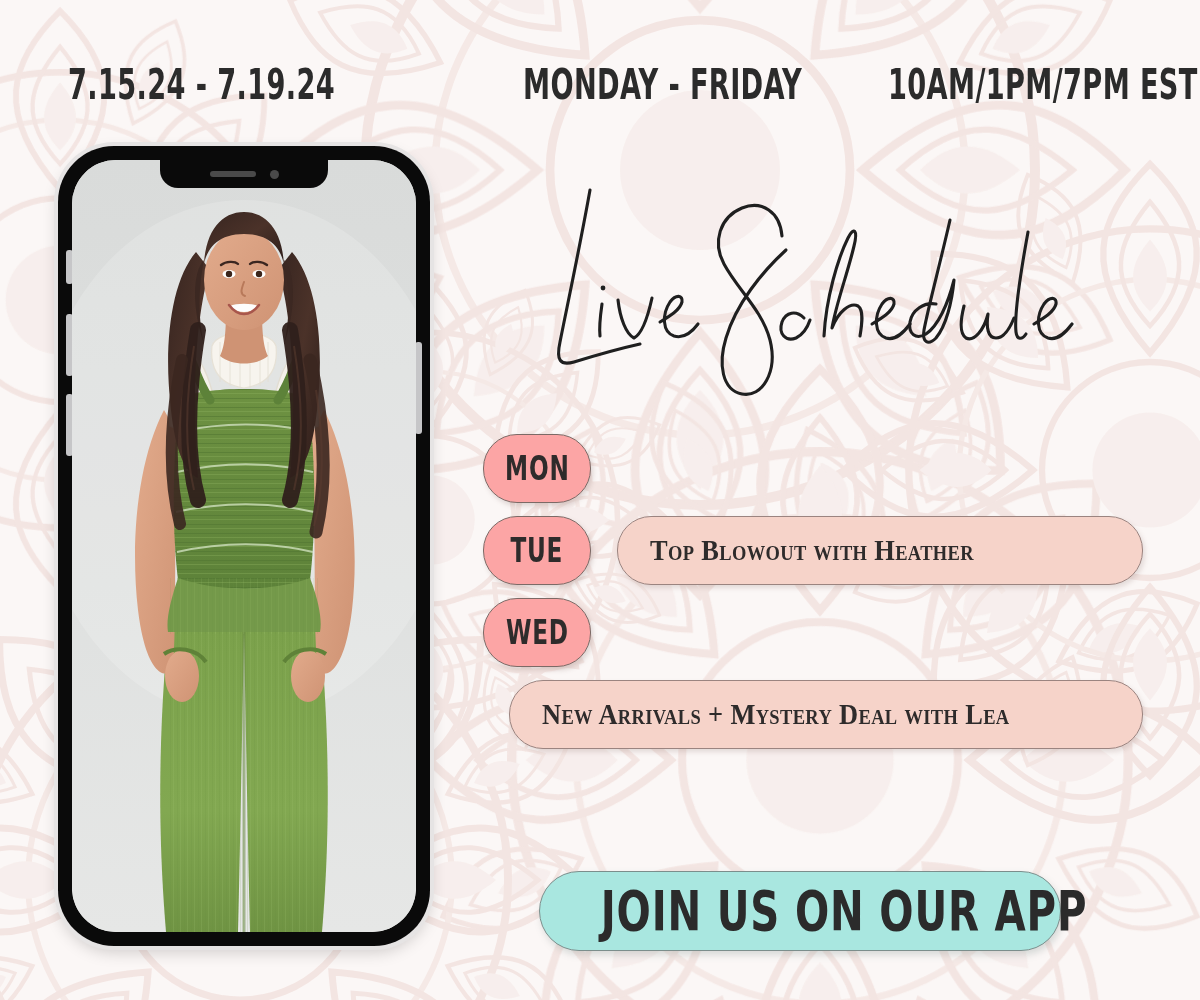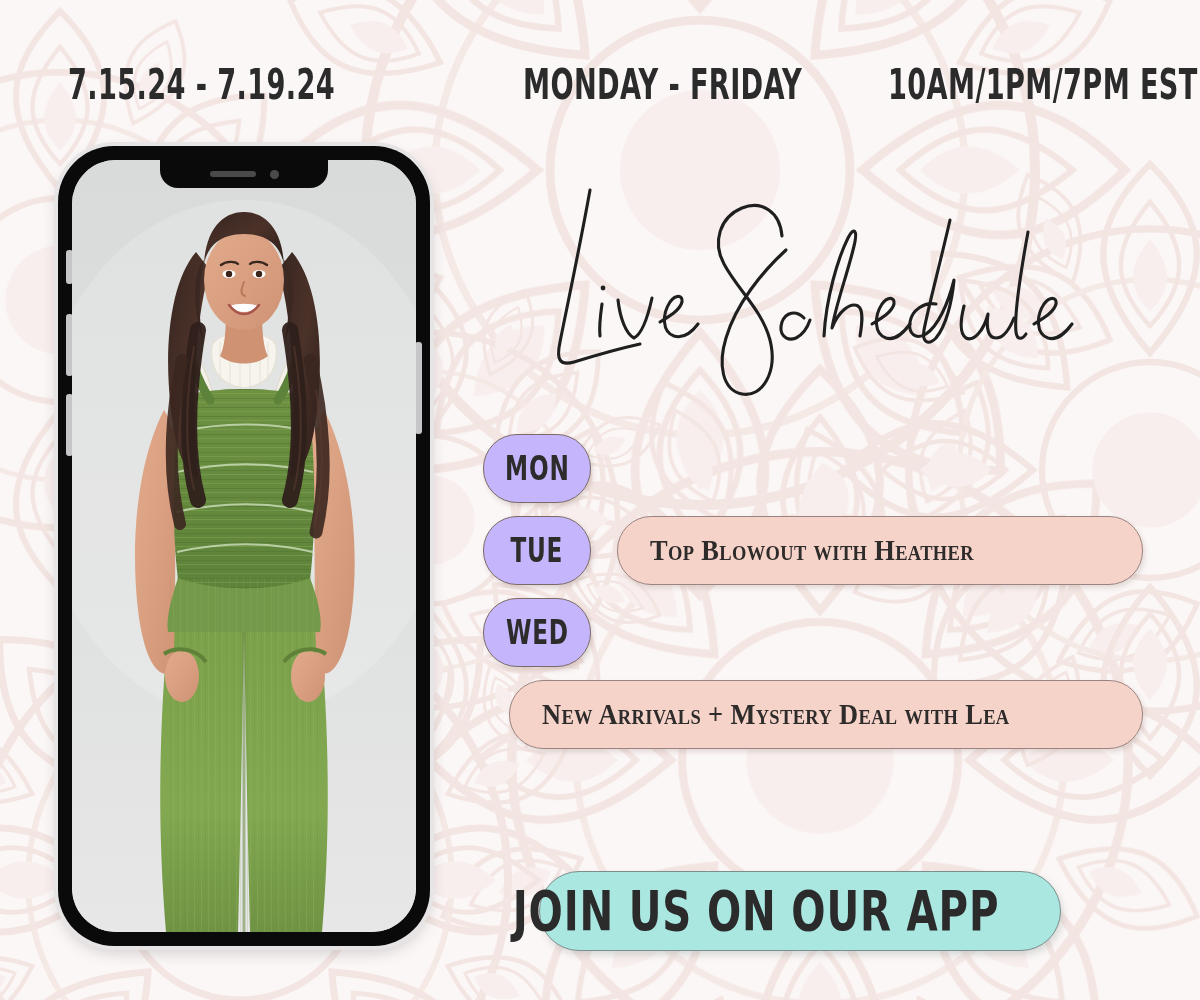--- a/index.html
+++ b/index.html
@@ -65,21 +65,21 @@
   .photo svg { display:block; width:100%; height:100%; }
 
   
   #title-script { position:absolute; left:494px; top:176px; width:580px; height:230px; z-index:3; }
 
   
   .schedule { position:absolute; left:483px; top:427px; width:660px; z-index:3; }
   .row { position:relative; height:82px; margin-bottom:0; display:flex; align-items:center; }
   .daypill {
     width:108px; height:69px; border-radius:34px;
-    background:#c4b5fd; border:1.6px solid #7c6a66;
+    background:#fca5a5; border:1.6px solid #7c6a66;
     display:flex; align-items:center; justify-content:center;
     box-shadow:2px 3px 5px rgba(120,90,85,.22);
     flex:0 0 auto;
   }
   .daypill span {
     color:#2e2b2b; font-size:33px; font-weight:700; line-height:1;
     font-family:"Liberation Sans Narrow","DejaVu Sans Condensed","Liberation Sans", sans-serif;
     transform:scaleX(0.78); display:block; letter-spacing:1px;
   }
   .titlepill {
@@ -93,21 +93,21 @@
     color:#2e2b2b; font-size:30px; line-height:1; white-space:nowrap;
     font-family:"Liberation Serif", serif;
     font-weight:700; font-variant:small-caps; letter-spacing:0.4px;
     transform:scaleX(0.88); transform-origin:left center; display:block;
   }
 
   
   .cta {
     position:absolute; left:539px; top:871px; width:522px; height:80px;
     background:#a9e7e0; border:1.6px solid #7c8e8c; border-radius:40px;
-    display:flex; align-items:center; justify-content:flex-end; z-index:3;
+    display:flex; align-items:center; justify-content:flex-start; z-index:3;
     box-shadow:2px 4px 7px rgba(110,130,128,.25);
   }
   .cta span {
     color:#2b2b2b; font-size:56px; font-weight:700; line-height:1;
     font-family:"Liberation Sans Narrow","DejaVu Sans Condensed","Liberation Sans", sans-serif;
     transform:scaleX(0.80); display:block; letter-spacing:1px; white-space:nowrap;
   }
 </style>
 </head>
 <body>

